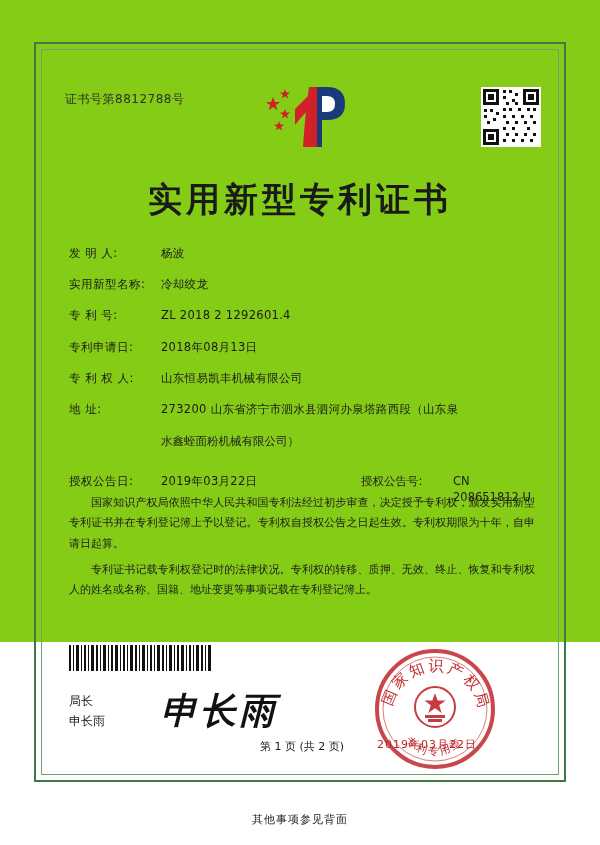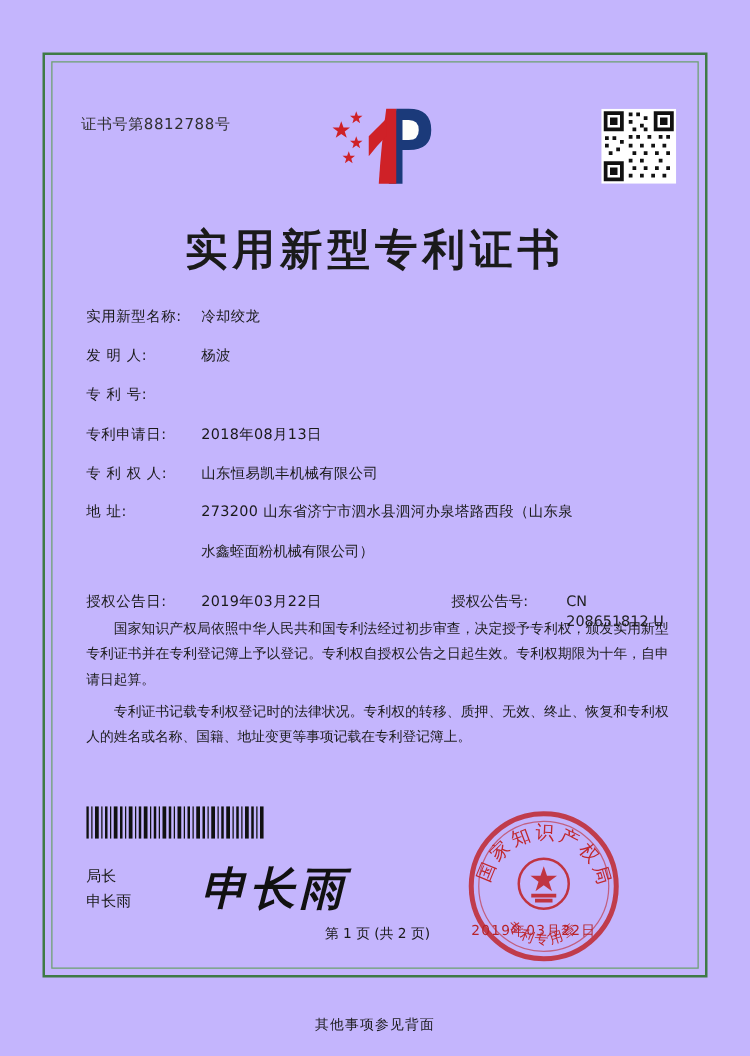--- a/index.html
+++ b/index.html
@@ -10,22 +10,22 @@
     width: 600px;
     height: 845px;
     background: #ffffff;
     font-family: "DejaVu Sans", "Liberation Sans", sans-serif;
     overflow: hidden;
     position: relative;
   }
   .page {
     position: absolute;
     left: 0; top: 0;
-    width: 600px; height: 845px;
-    background: #c4b5fd;
+    width: 600px; height: 642px;
+    background: #84cc16;
   }
   
   .border-outer {
     position: absolute;
     left: 34px; top: 42px;
     width: 532px; height: 740px;
     border: 2px solid #3f7a46;
     box-sizing: border-box;
   }
   .border-inner {
@@ -268,31 +268,32 @@
           <rect x="49" y="52" width="3" height="3"></rect>
         </g>
       </svg>
     </div>
 
     <div class="title">实用新型专利证书</div>
 
     <div class="fields">
 
       <div class="frow">
+        <div class="flabel">发 明 人:</div>
+        <div class="fvalue">杨波</div>
+      </div>
+
+      <div class="frow">
         <div class="flabel">实用新型名称:</div>
         <div class="fvalue">冷却绞龙</div>
       </div>
 
       <div class="frow">
-        <div class="flabel">发 明 人:</div>
-        <div class="fvalue">杨波</div>
-      </div>
-
-      <div class="frow">
         <div class="flabel">专 利 号:</div>
+        <div class="fvalue">ZL 2018 2 1292601.4</div>
       </div>
 
       <div class="frow">
         <div class="flabel">专利申请日:</div>
         <div class="fvalue">2018年08月13日</div>
       </div>
 
       <div class="frow">
         <div class="flabel">专 利 权 人:</div>
         <div class="fvalue">山东恒易凯丰机械有限公司</div>

